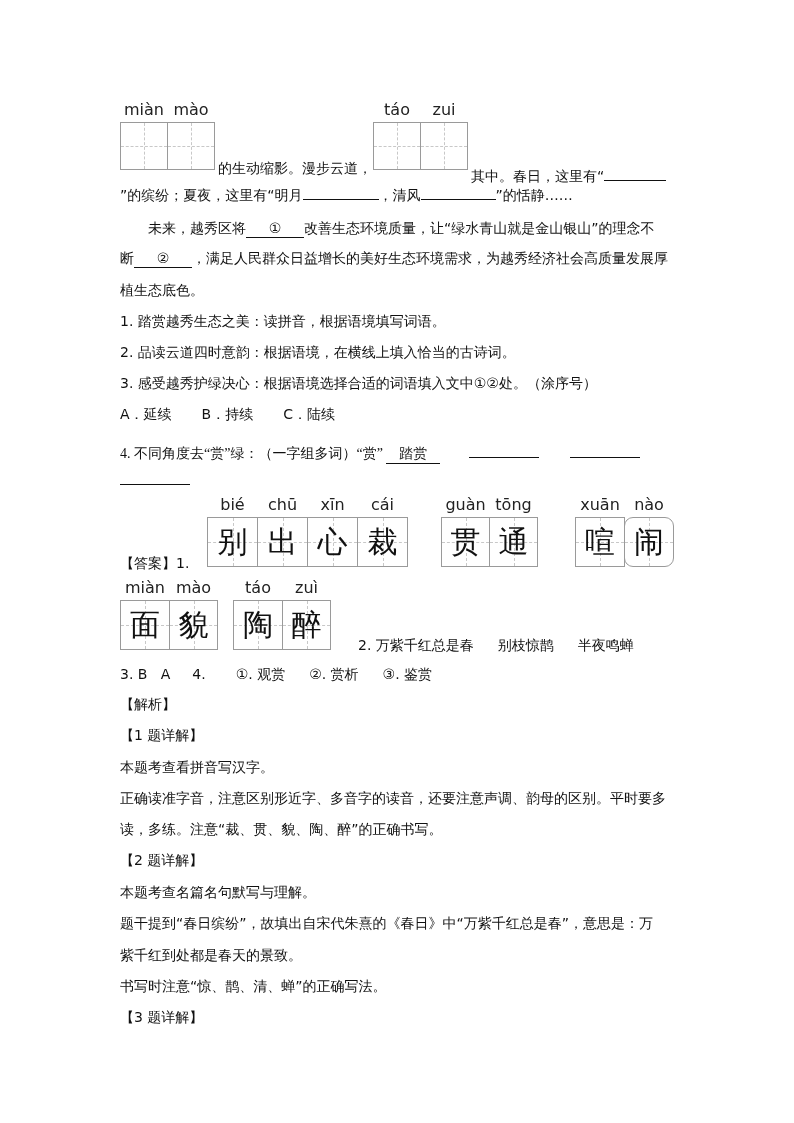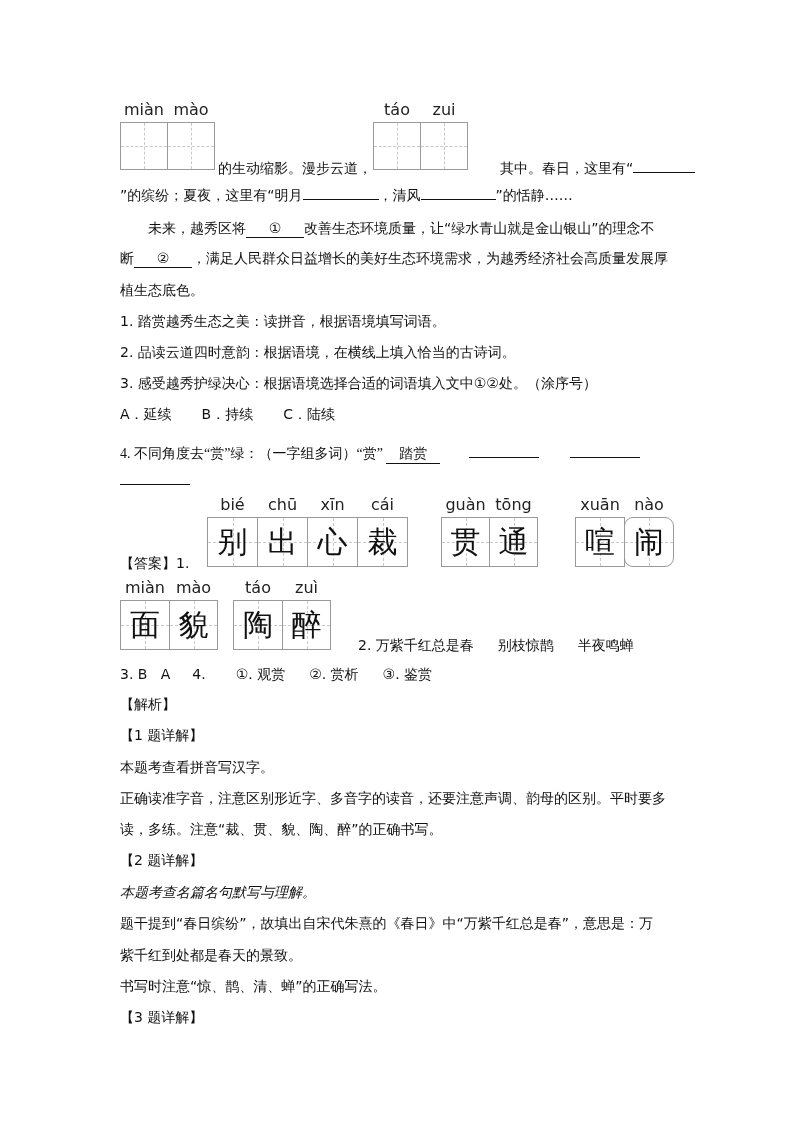--- a/index.html
+++ b/index.html
@@ -33,21 +33,21 @@
 <div class="abs line" style="left:218px; top:158px;">的生动缩影。漫步云道，</div>
 
 <div class="grid" style="left:373px; top:122px;">
   <div class="cell">
       <span class="py">táo</span>
     </div>
   <div class="cell">
       <span class="py">zui</span>
     </div>
 </div>
-<div class="abs line" style="left:471px; top:158px;margin-left:29px;">
+<div class="abs line" style="left:471px; top:166px;">
   <span>其中。春日，这里有“</span><span class="blank" style="width:62px;"></span>
 </div>
 
 <div class="abs line" style="left:120px; top:185px;">
   <span>”的缤纷；夏夜，这里有“明月</span><span class="blank" style="width:76px;"></span><span>，清风</span><span class="blank" style="width:75px;"></span><span>”的恬静……</span>
 </div>
 
 <div class="abs line" style="left:148px; top:218px;">
   <span>未来，越秀区将</span><span class="blank" style="width:58px;">①</span><span>改善生态环境质量，让“绿水青山就是金山银山”的理念不</span>
 </div>
@@ -148,18 +148,18 @@
 </div>
 
 <div class="abs line" style="left:120px; top:694px;">【解析】</div>
 
 <div class="abs line" style="left:120px; top:725px;">【1 题详解】</div>
 <div class="abs line" style="left:120px; top:757px;">本题考查看拼音写汉字。</div>
 <div class="abs line" style="left:120px; top:788px;">正确读准字音，注意区别形近字、多音字的读音，还要注意声调、韵母的区别。平时要多</div>
 <div class="abs line" style="left:120px; top:819px;">读，多练。注意“裁、贯、貌、陶、醉”的正确书写。</div>
 
 <div class="abs line" style="left:120px; top:850px;">【2 题详解】</div>
-<div class="abs line" style="left:120px; top:882px;font-style:italic;">本题考查名篇名句默写与理解。</div>
+<div class="abs line" style="left:120px; top:882px;">本题考查名篇名句默写与理解。</div>
 <div class="abs line" style="left:120px; top:913px;">题干提到“春日缤纷”，故填出自宋代朱熹的《春日》中“万紫千红总是春”，意思是：万</div>
 <div class="abs line" style="left:120px; top:945px;">紫千红到处都是春天的景致。</div>
 <div class="abs line" style="left:120px; top:976px;">书写时注意“惊、鹊、清、蝉”的正确写法。</div>
 
 <div class="abs line" style="left:120px; top:1007px;">【3 题详解】</div>
 
 </body></html>

